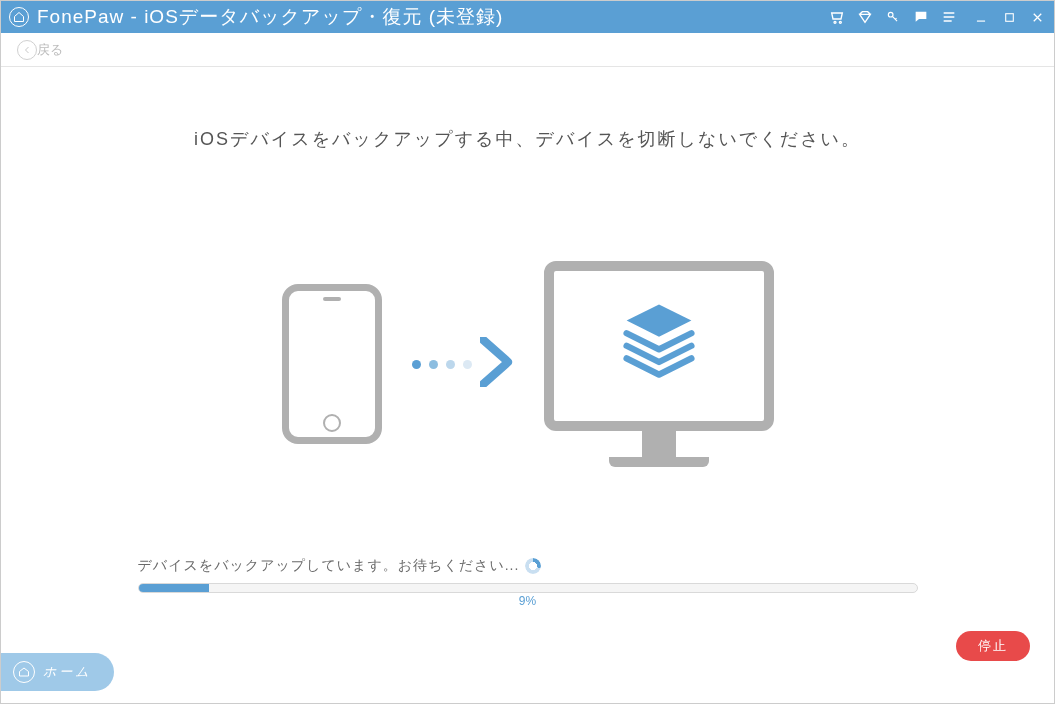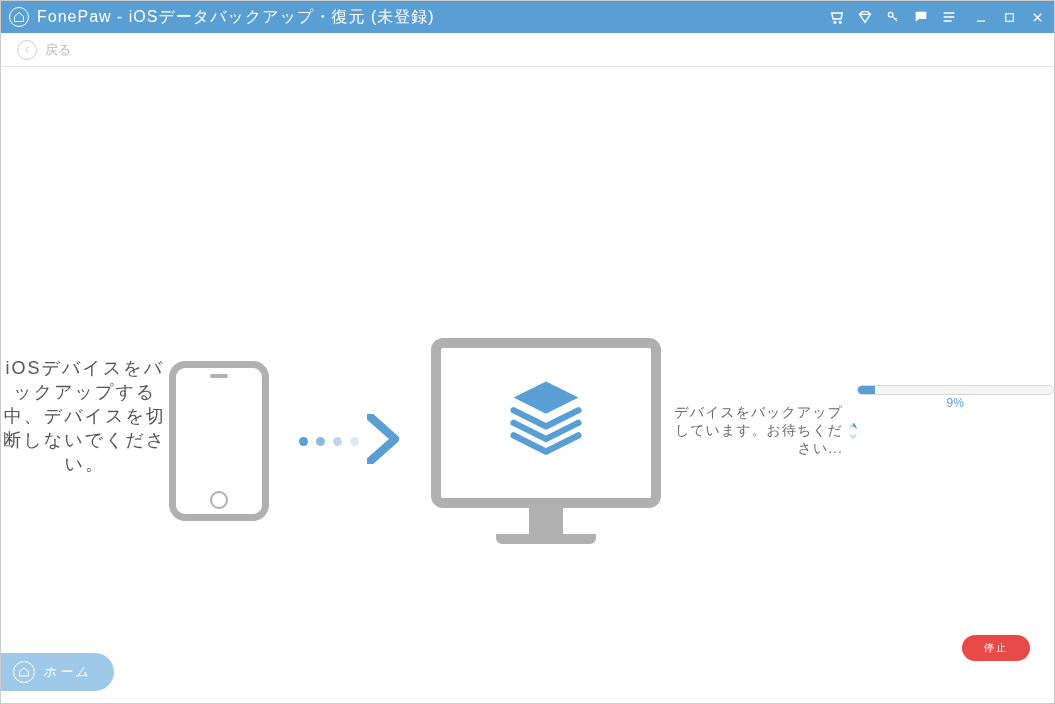--- a/index.html
+++ b/index.html
@@ -11,21 +11,21 @@
     overflow: hidden;
     border: 1px solid #ccc;
   }
   .titlebar {
     height: 32px;
     background: #5a9fd4;
     display: flex;
     align-items: center;
     padding: 0 8px;
     color: #fff;
-    font-size: 16px;
+    font-size: 19px;
   }
   .titlebar .app-icon {
     width: 20px; height: 20px;
     border: 1.5px solid #fff;
     border-radius: 50%;
     display: flex;
     align-items: center;
     justify-content: center;
     margin-right: 8px;
   }
@@ -38,31 +38,31 @@
   .titlebar .win-controls span { cursor:pointer; display:flex; align-items:center; justify-content:center; width:18px; height:18px;}
   .subheader {
     height: 34px;
     border-bottom: 1px solid #e5e5e5;
     display: flex;
     align-items: center;
     padding: 0 16px;
     color: #bdbdbd;
     font-size: 13px;
   }
-  .back-btn { display: flex; align-items: center; gap: 8px; cursor: default; }
+  .back-btn { display: flex; align-items: center; gap: 0; cursor: default; }
   .back-btn .arrow {
     width: 20px; height: 20px; border-radius: 50%;
     border: 1px solid #d0d0d0;
     display:flex; align-items:center; justify-content:center;
   }
   .main {
     position: relative;
     height: calc(704px - 32px - 34px);
     display: flex;
-    flex-direction: row;
+    flex-direction: column;
     align-items: center;
   }
   .headline {
     margin-top: 60px;
     font-size: 18px;
     color: #555;
     letter-spacing: 2px;
     text-align: center;
   }
   .illustration {
@@ -142,21 +142,21 @@
     font-size:12px; color:#5a9fd4;
   }
   .stop-btn {
     position:absolute;
     right:24px; bottom:44px;
     background:#e84a4a;
     color:#fff;
     border:none;
     border-radius:16px;
     padding:6px 22px;
-    font-size:10px;
+    font-size:13px;
     letter-spacing:2px;
     cursor:pointer;
   }
   .home-pill {
     position:absolute;
     left:0; bottom:14px;
     background:#9fc9e8;
     color:#fff;
     border-radius:0 20px 20px 0;
     padding:8px 22px 8px 12px;

